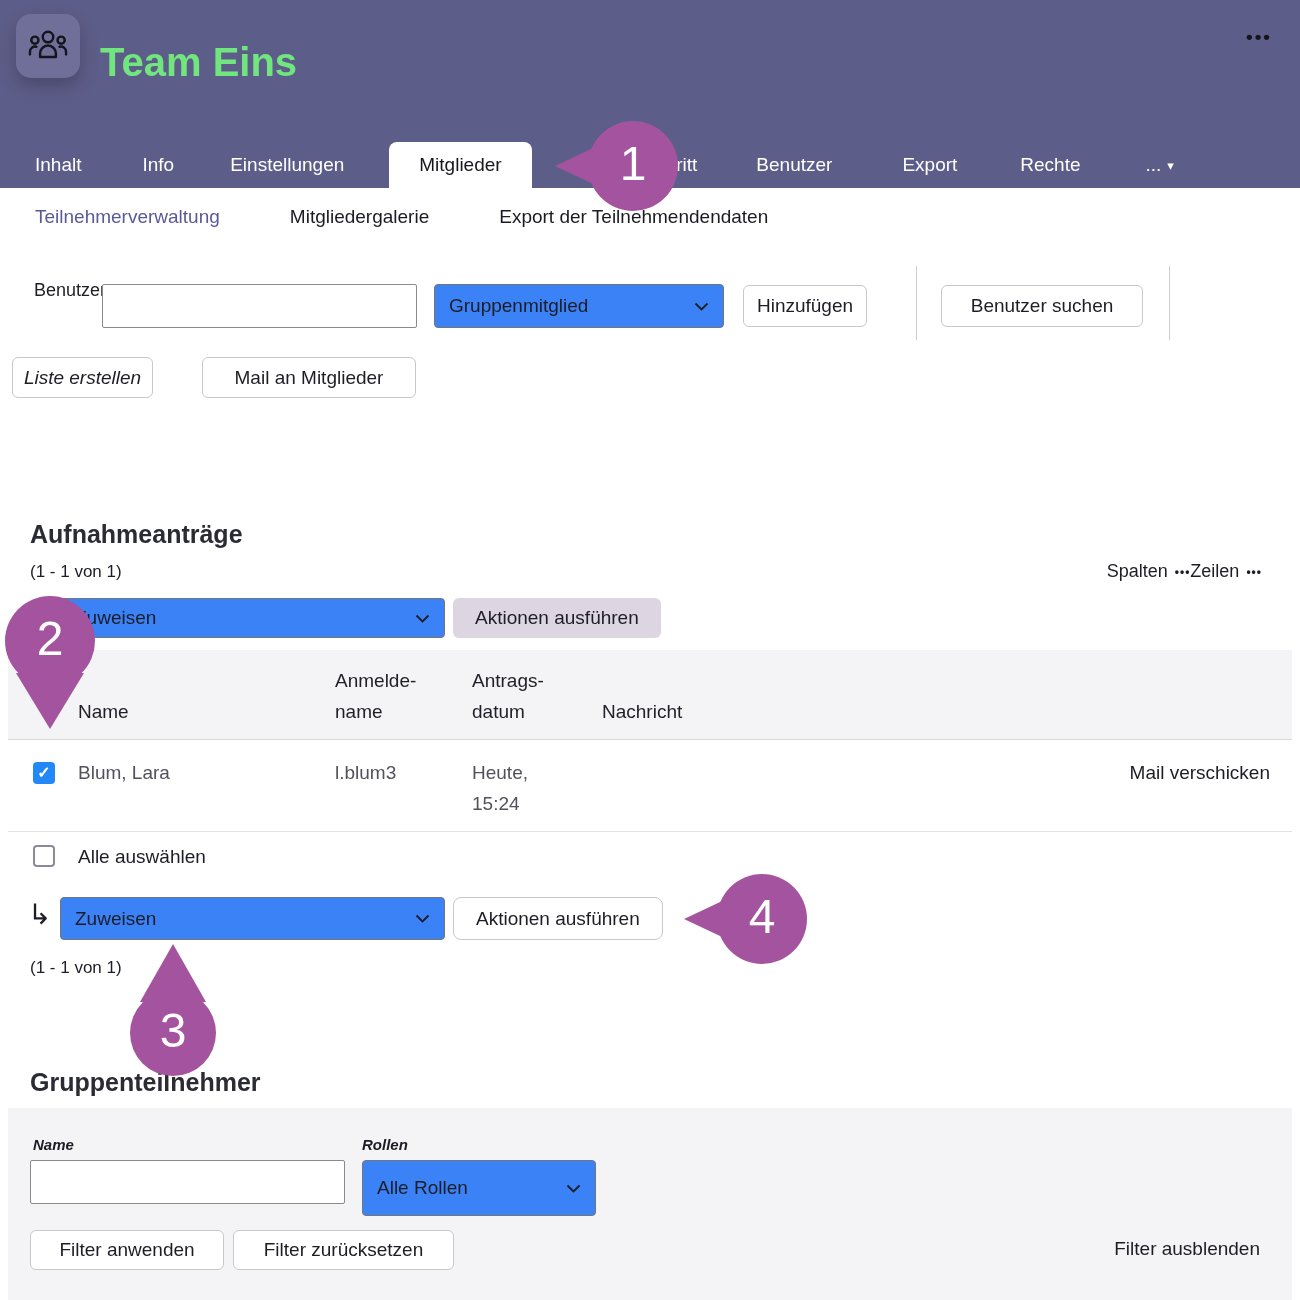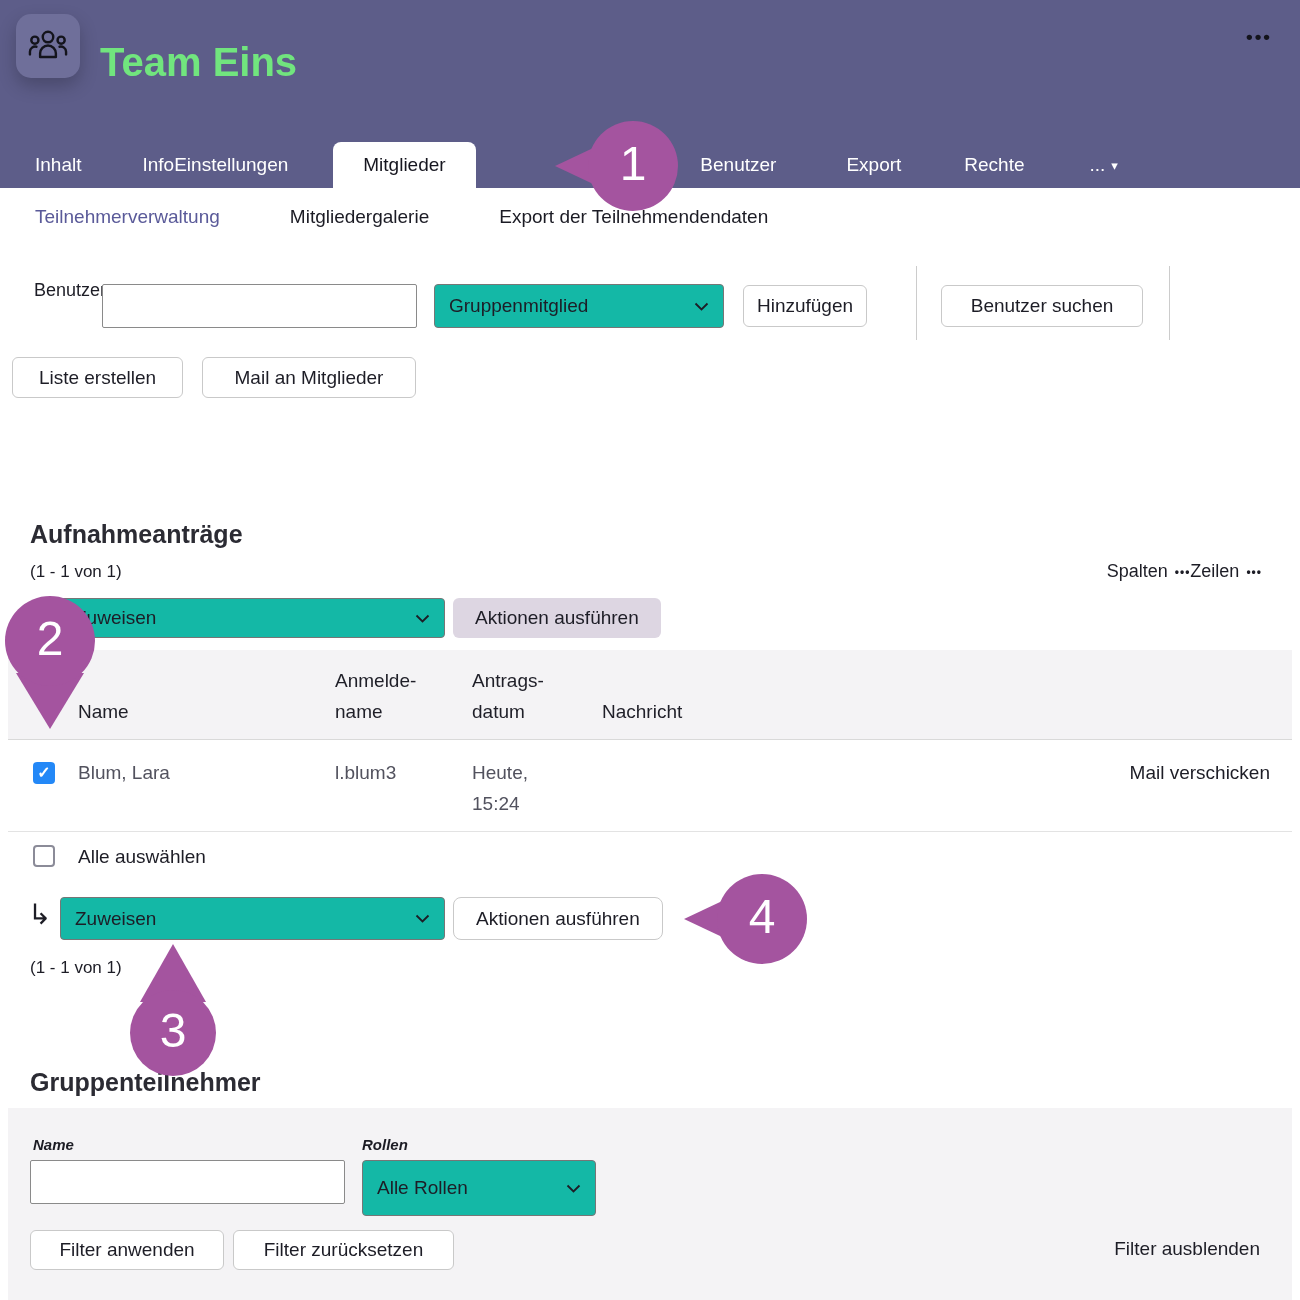--- a/index.html
+++ b/index.html
@@ -12,48 +12,48 @@
   .app-icon { position:absolute; left:16px; top:14px; width:64px; height:64px; border-radius:15px;
               background:#6f6f9a; display:flex; align-items:center; justify-content:center;
               box-shadow:0 8px 18px rgba(0,0,0,.22); }
   .app-title { position:absolute; left:100px; top:40px; font-size:40px; font-weight:700; color:#71e57e; }
   .header-dots { position:absolute; right:28px; top:26px; font-size:19px; font-weight:700;
                  color:#14141c; letter-spacing:2px; cursor:pointer; }
 
   .tabbar { position:absolute; left:0; right:0; bottom:0; height:46px; display:flex;
             align-items:stretch; font-size:19px; color:#fff; }
   .tab { display:flex; align-items:center; cursor:pointer; white-space:nowrap; }
-  .t0{margin-left:35px;} .t1{margin-left:61px;} .t2{} .t3{margin-left:45px;}
+  .t0{margin-left:35px;} .t1{margin-left:61px;} .t2{margin-left:56px;} .t3{margin-left:45px;}
   .t4{margin-left:115px;} .t5{margin-left:59px;} .t6{margin-left:70px;} .t7{margin-left:63px;} .t8{margin-left:65px;}
   .tab.active { background:#fff; color:#16161f; border-radius:8px 8px 0 0; padding:0 30px; }
   .tab .caret { font-size:13px; margin-left:6px; }
 
   
   .subnav { position:absolute; top:188px; left:0; width:100%; height:58px; display:flex;
             align-items:center; padding-left:35px; gap:70px; font-size:19px; background:#fff; }
   .subnav .item { cursor:pointer; color:#1b1b24; white-space:nowrap; }
   .subnav .item.active { color:#5a5a99; }
 
   
   .form-label { position:absolute; left:10px; top:268px; height:44px; line-height:44px; font-size:18px;margin-left:24px; }
   .text-input { position:absolute; border:1px solid #8a8a8a; border-radius:2px; background:#fff;
                 font-size:18px; padding:0 10px; font-family:"Liberation Sans", sans-serif; }
   .benutzer-input { left:102px; top:284px; width:315px; height:44px; }
-  .select { position:absolute; border:1px solid #767676; border-radius:4px; background:#14b8a6;
+  .select { position:absolute; border:1px solid #767676; border-radius:4px; background:#3b82f6;
             display:flex; align-items:center; justify-content:space-between; padding:0 14px;
             font-size:19px; cursor:pointer; }
   .role-select { left:434px; top:284px; width:290px; height:44px; }
   .btn { position:absolute; background:#fff; border:1px solid #c9c9c9; border-radius:6px;
          font-size:19px; color:#1d1d26; display:flex; align-items:center; justify-content:center;
          cursor:pointer; white-space:nowrap; font-family:"Liberation Sans", sans-serif; }
   .add-btn    { left:743px; top:285px; width:124px; height:42px; }
   .search-btn { left:941px; top:285px; width:202px; height:42px; }
   .vdiv { position:absolute; width:1px; background:#ccc; top:266px; height:74px; }
   .vdiv1 { left:916px; } .vdiv2 { left:1169px; }
-  .liste-btn { left:12px;  top:357px; width:171px; height:41px; }
+  .liste-btn { left:12px;  top:357px; width:141px; height:41px;font-style:italic; }
   .mail-btn  { left:202px; top:357px; width:214px; height:41px; }
 
   
   .sec-title { position:absolute; font-size:25px; font-weight:700; color:#2b2b33; }
   .antraege-title { left:30px; top:520px; }
   .count { position:absolute; font-size:17px; color:#1d1d26; }
   .count-top { left:30px; top:562px; }
   .table-menus { position:absolute; right:38px; top:561px; display:flex; font-size:18px; }
   .menu-item { display:flex; align-items:center; gap:7px; cursor:pointer; }
   .mini-dots { font-size:12px; font-weight:700; letter-spacing:1px; color:#1d1d26; }

